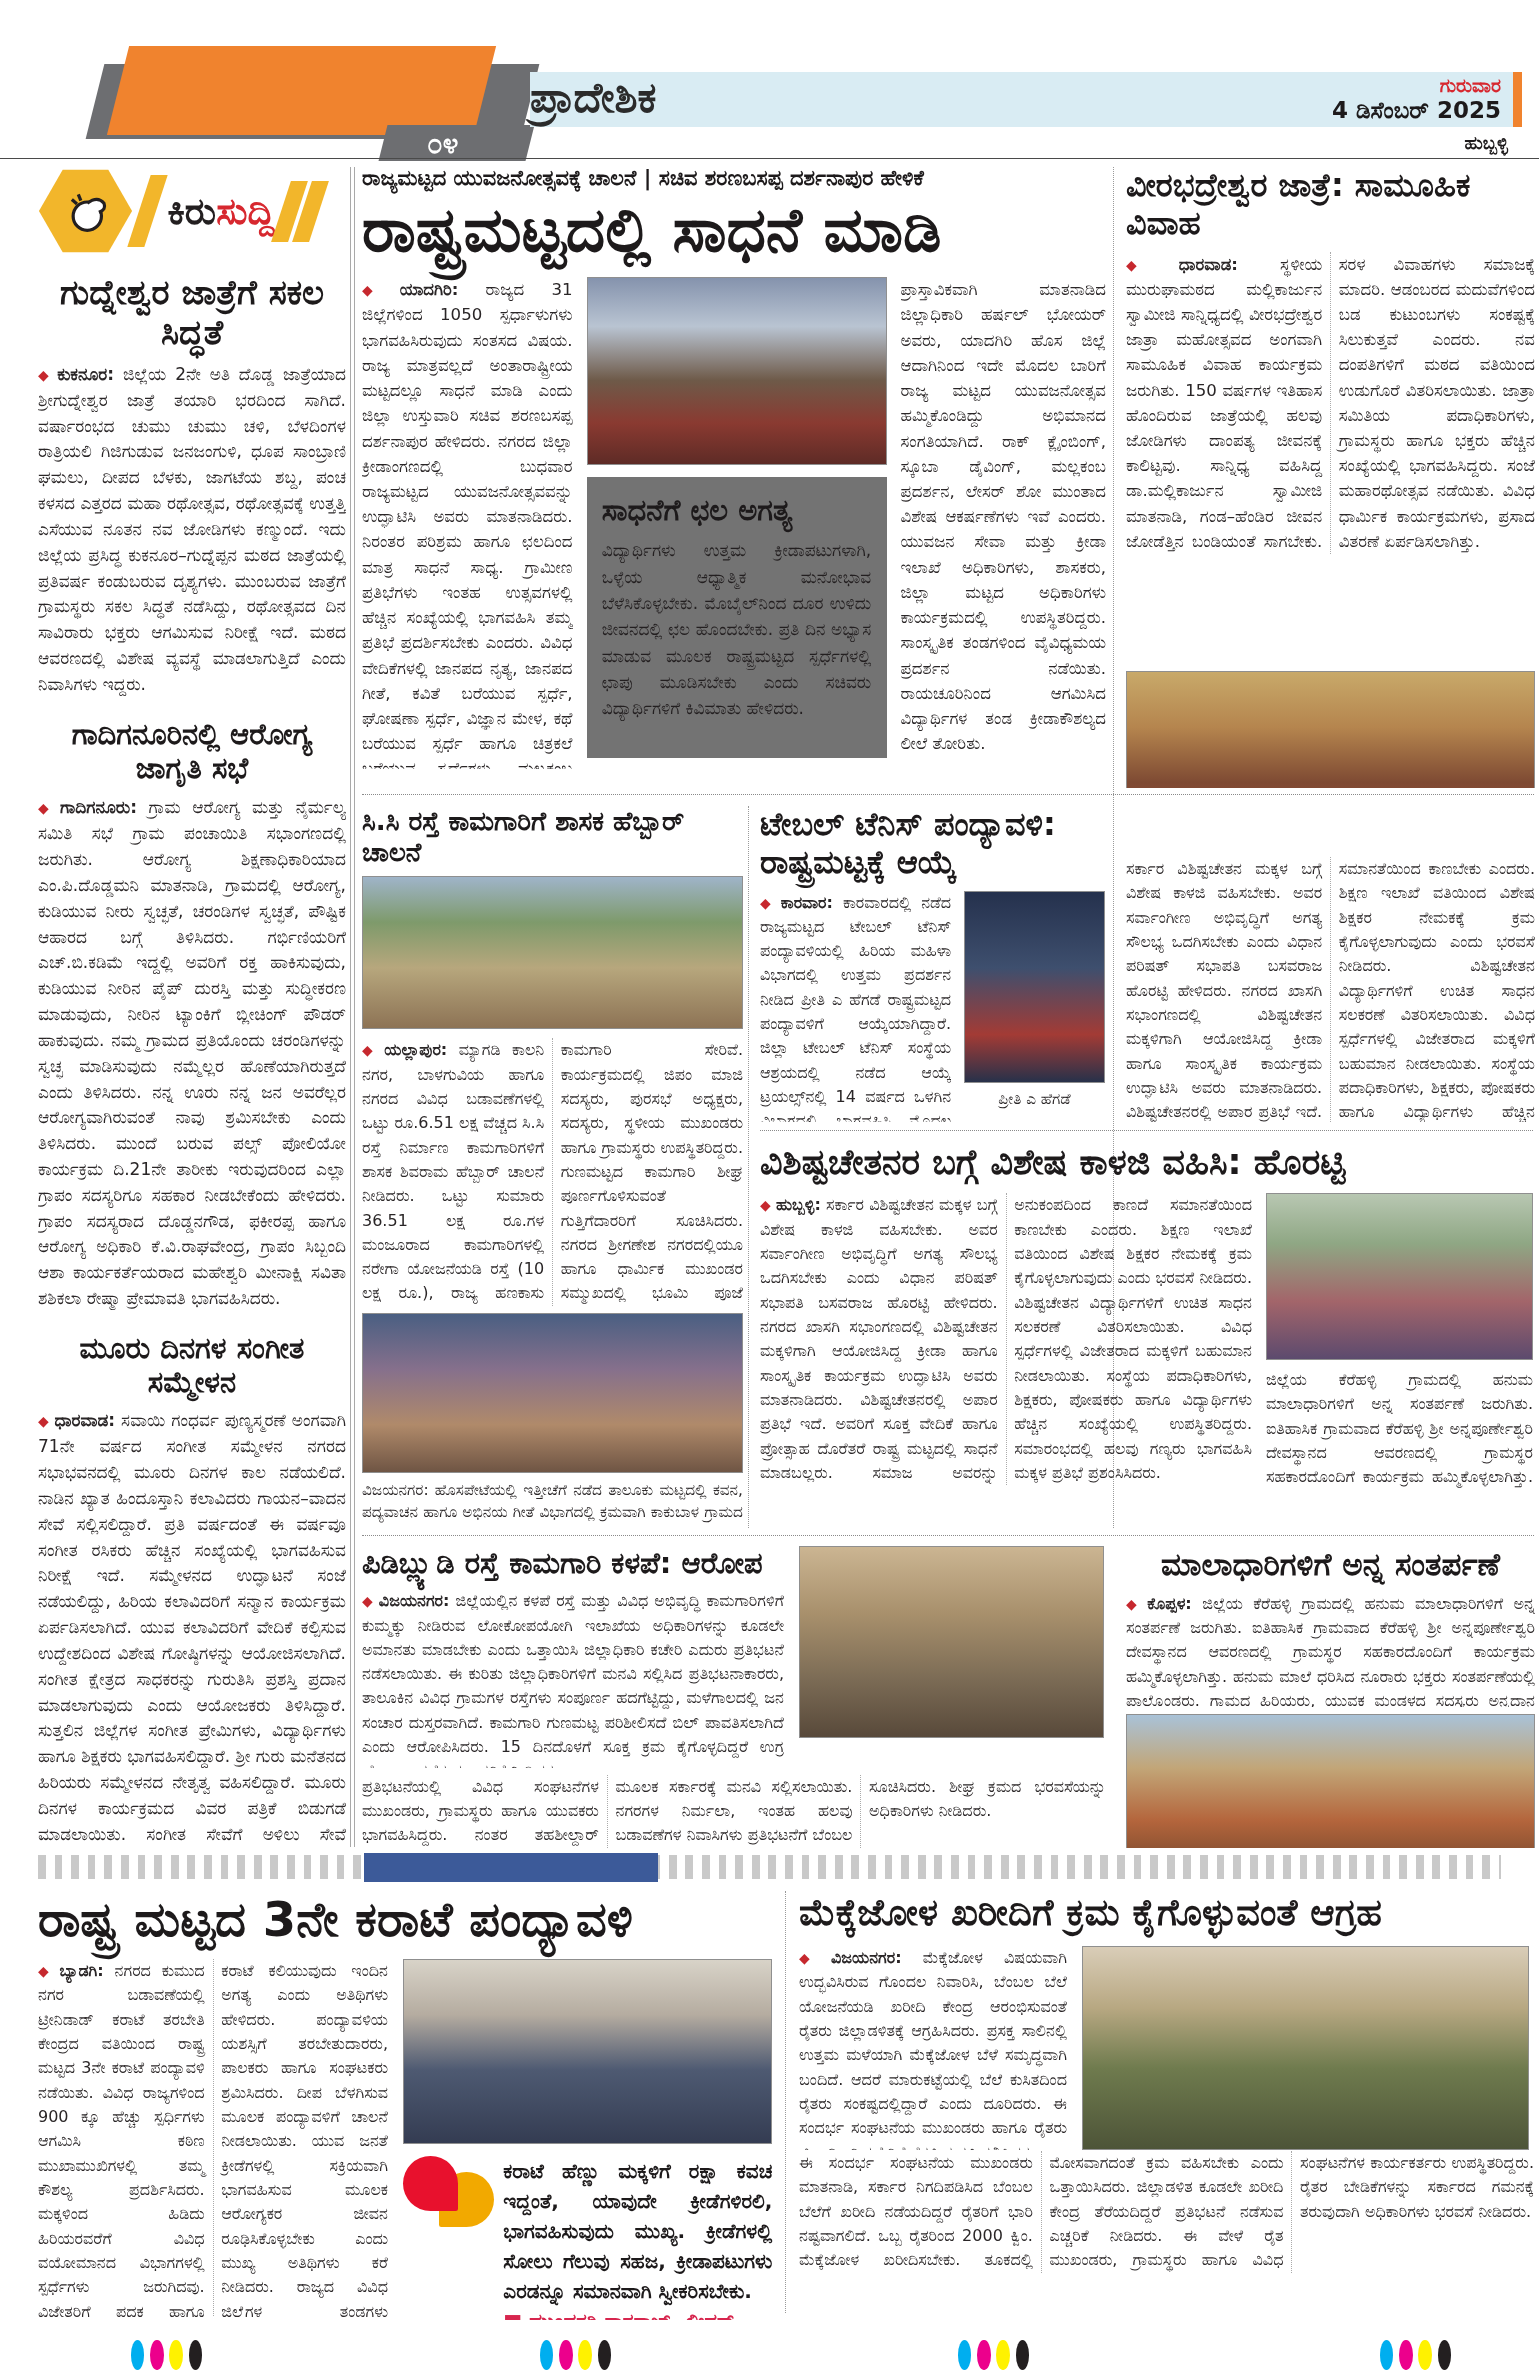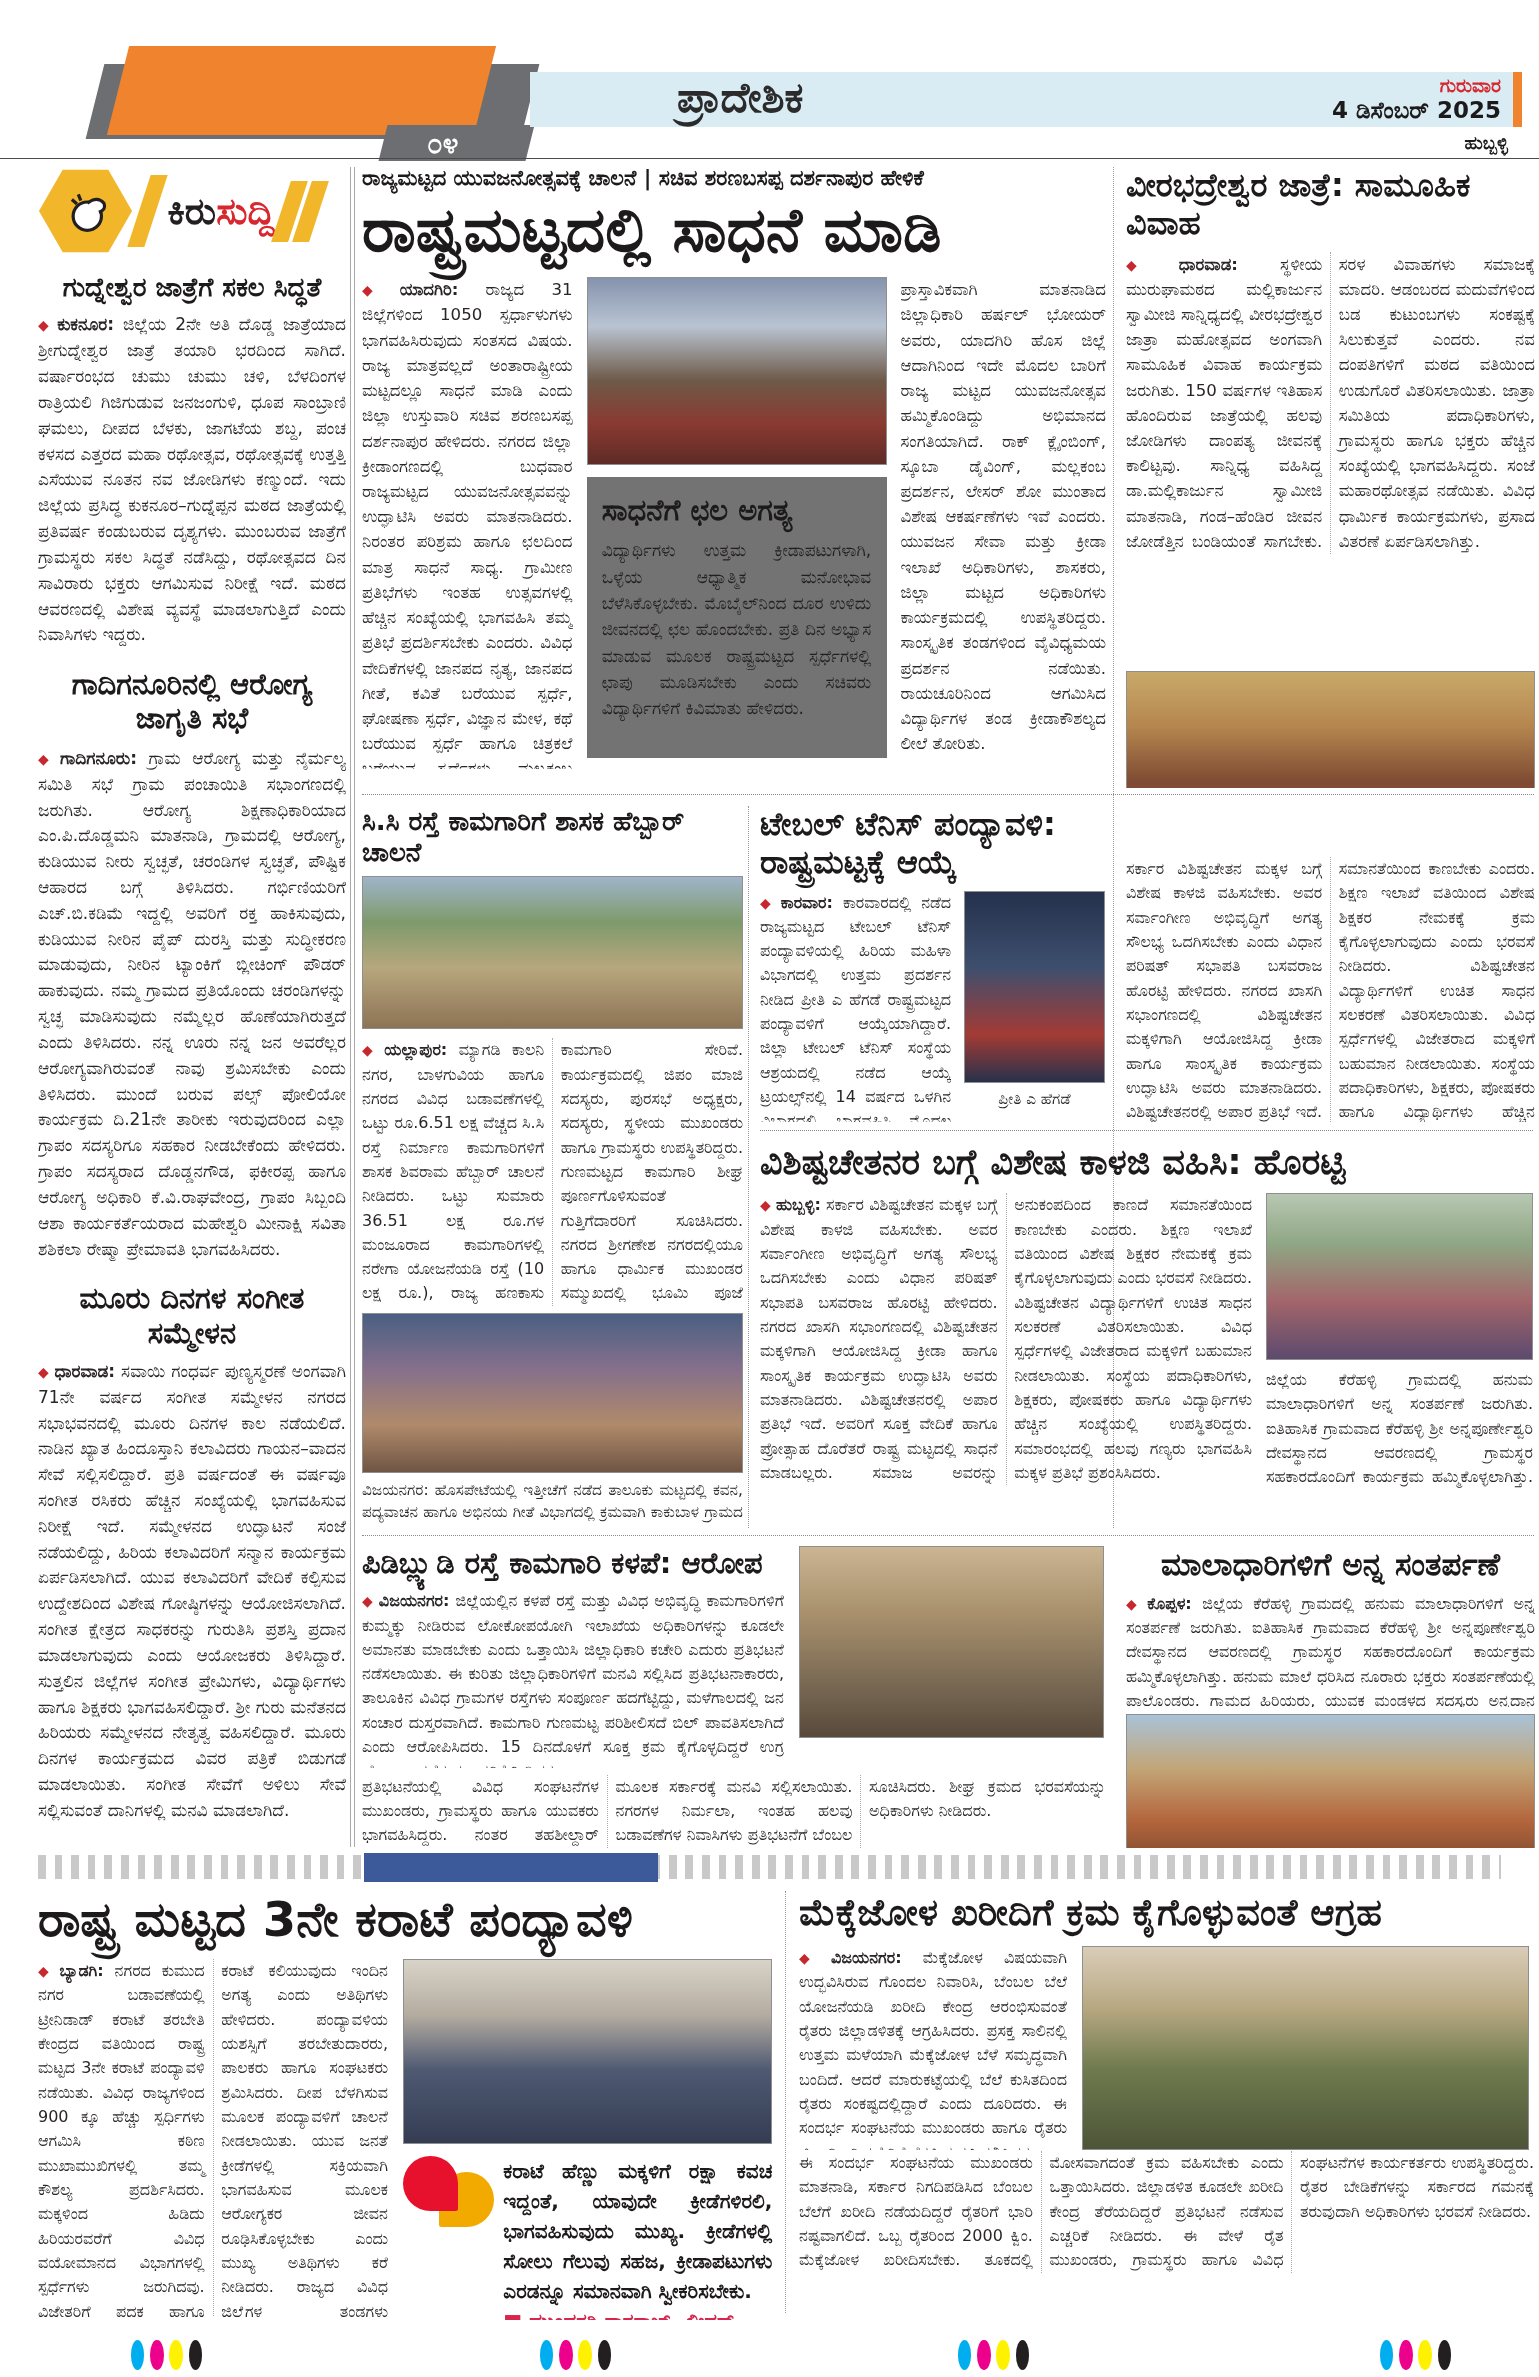--- a/index.html
+++ b/index.html
@@ -63,21 +63,21 @@
 <div class="sheet">
 
   <div class="abs" style="left:0;top:0;width:1540px;height:160px">
     <div class="abs mast-gray skew" style="left:95px;top:64px;width:358px;height:75px"></div>
     <div class="abs mast-gray skew" style="left:447px;top:64px;width:83px;height:75px"></div>
     <div class="abs mast-orange skew" style="left:118px;top:46px;width:367px;height:89px"></div>
     <div class="abs mast-gray skew" style="left:383px;top:125px;width:147px;height:36px"></div>
     <div class="abs pagenum" style="left:427px;top:127px">೦೪</div>
 
     <div class="abs band" style="left:530px;top:72px;width:983px;height:55px">
-      <div class="section-title" style="padding-left:147px;margin-top:1.3px">ಪ್ರಾದೇಶಿಕ</div>
+      <div class="section-title" style="margin-top:1.3px">ಪ್ರಾದೇಶಿಕ</div>
     </div>
     <div class="abs" style="left:1252px;top:74px;width:249px;height:51px;text-align:right">
       <div class="day">ಗುರುವಾರ</div>
       <div class="date">4 ಡಿಸೆಂಬರ್ 2025</div>
     </div>
     <div class="abs mast-orange" style="left:1513px;top:72px;width:9px;height:55px"></div>
     <div class="abs city" style="left:1367px;top:132px;width:141px;text-align:right">ಹುಬ್ಬಳ್ಳಿ</div>
     <div class="abs" style="left:0;top:158px;width:1540px;border-top:1.9px solid #4a4a4a"></div>
   </div>
 
@@ -93,21 +93,21 @@
       </div>
       <div class="chev"></div>
       <div style="margin-left:11.5px;white-space:nowrap">
         <span class="badge-black">ಕಿರು</span><span class="badge-red">ಸುದ್ದಿ</span>
       </div>
       <div class="chev" style="height:61px"></div>
       <div class="chev" style="height:61px;margin-left:3.8px"></div>
     </div>
 
     <div style="margin-bottom:19px">
-      <h3 class="headline hl-center" style="font-size:26px;margin-bottom:10.2px">ಗುದ್ನೇಶ್ವರ ಜಾತ್ರೆಗೆ ಸಕಲ ಸಿದ್ಧತೆ</h3>
+      <h3 class="headline hl-center" style="font-size:34px;margin-bottom:10.2px">ಗುದ್ನೇಶ್ವರ ಜಾತ್ರೆಗೆ ಸಕಲ ಸಿದ್ಧತೆ</h3>
       <p class="body-text" style="font-size:17px"><span class="diamond">◆</span><span class="dateline">ಕುಕನೂರ:</span> <span>ಜಿಲ್ಲೆಯ 2ನೇ ಅತಿ ದೊಡ್ಡ ಜಾತ್ರೆಯಾದ ಶ್ರೀಗುದ್ನೇಶ್ವರ ಜಾತ್ರೆ ತಯಾರಿ ಭರದಿಂದ ಸಾಗಿದೆ. ವರ್ಷಾರಂಭದ ಚುಮು ಚುಮು ಚಳಿ, ಬೆಳದಿಂಗಳ ರಾತ್ರಿಯಲಿ ಗಿಜಿಗುಡುವ ಜನಜಂಗುಳಿ, ಧೂಪ ಸಾಂಬ್ರಾಣಿ ಘಮಲು, ದೀಪದ ಬೆಳಕು, ಜಾಗಟೆಯ ಶಬ್ದ, ಪಂಚ ಕಳಸದ ಎತ್ತರದ ಮಹಾ ರಥೋತ್ಸವ, ರಥೋತ್ಸವಕ್ಕೆ ಉತ್ತತ್ತಿ ಎಸೆಯುವ ನೂತನ ನವ ಜೋಡಿಗಳು ಕಣ್ಮುಂದೆ. ಇದು ಜಿಲ್ಲೆಯ ಪ್ರಸಿದ್ಧ ಕುಕನೂರ–ಗುದ್ನೆಪ್ಪನ ಮಠದ ಜಾತ್ರೆಯಲ್ಲಿ ಪ್ರತಿವರ್ಷ ಕಂಡುಬರುವ ದೃಶ್ಯಗಳು. ಮುಂಬರುವ ಜಾತ್ರೆಗೆ ಗ್ರಾಮಸ್ಥರು ಸಕಲ ಸಿದ್ಧತೆ ನಡೆಸಿದ್ದು, ರಥೋತ್ಸವದ ದಿನ ಸಾವಿರಾರು ಭಕ್ತರು ಆಗಮಿಸುವ ನಿರೀಕ್ಷೆ ಇದೆ. ಮಠದ ಆವರಣದಲ್ಲಿ ವಿಶೇಷ ವ್ಯವಸ್ಥೆ ಮಾಡಲಾಗುತ್ತಿದೆ ಎಂದು ನಿವಾಸಿಗಳು ಇದ್ದರು.</span></p>
     </div>
 
     <div style="margin-bottom:19px">
       <h3 class="headline hl-center" style="font-size:29px;margin-bottom:10.2px">ಗಾದಿಗನೂರಿನಲ್ಲಿ ಆರೋಗ್ಯ ಜಾಗೃತಿ ಸಭೆ</h3>
       <p class="body-text" style="font-size:17px"><span class="diamond">◆</span><span class="dateline">ಗಾದಿಗನೂರು:</span> <span>ಗ್ರಾಮ ಆರೋಗ್ಯ ಮತ್ತು ನೈರ್ಮಲ್ಯ ಸಮಿತಿ ಸಭೆ ಗ್ರಾಮ ಪಂಚಾಯಿತಿ ಸಭಾಂಗಣದಲ್ಲಿ ಜರುಗಿತು. ಆರೋಗ್ಯ ಶಿಕ್ಷಣಾಧಿಕಾರಿಯಾದ ಎಂ.ಪಿ.ದೊಡ್ಡಮನಿ ಮಾತನಾಡಿ, ಗ್ರಾಮದಲ್ಲಿ ಆರೋಗ್ಯ, ಕುಡಿಯುವ ನೀರು ಸ್ವಚ್ಛತೆ, ಚರಂಡಿಗಳ ಸ್ವಚ್ಛತೆ, ಪೌಷ್ಟಿಕ ಆಹಾರದ ಬಗ್ಗೆ ತಿಳಿಸಿದರು. ಗರ್ಭಿಣಿಯರಿಗೆ ಎಚ್.ಬಿ.ಕಡಿಮೆ ಇದ್ದಲ್ಲಿ ಅವರಿಗೆ ರಕ್ತ ಹಾಕಿಸುವುದು, ಕುಡಿಯುವ ನೀರಿನ ಪೈಪ್ ದುರಸ್ತಿ ಮತ್ತು ಸುದ್ಧೀಕರಣ ಮಾಡುವುದು, ನೀರಿನ ಟ್ಯಾಂಕಿಗೆ ಬ್ಲೀಚಿಂಗ್ ಪೌಡರ್ ಹಾಕುವುದು. ನಮ್ಮ ಗ್ರಾಮದ ಪ್ರತಿಯೊಂದು ಚರಂಡಿಗಳನ್ನು ಸ್ವಚ್ಛ ಮಾಡಿಸುವುದು ನಮ್ಮೆಲ್ಲರ ಹೊಣೆಯಾಗಿರುತ್ತದೆ ಎಂದು ತಿಳಿಸಿದರು. ನನ್ನ ಊರು ನನ್ನ ಜನ ಅವರೆಲ್ಲರ ಆರೋಗ್ಯವಾಗಿರುವಂತೆ ನಾವು ಶ್ರಮಿಸಬೇಕು ಎಂದು ತಿಳಿಸಿದರು. ಮುಂದೆ ಬರುವ ಪಲ್ಸ್ ಪೋಲಿಯೋ ಕಾರ್ಯಕ್ರಮ ದಿ.21ನೇ ತಾರೀಕು ಇರುವುದರಿಂದ ಎಲ್ಲಾ ಗ್ರಾಪಂ ಸದಸ್ಯರಿಗೂ ಸಹಕಾರ ನೀಡಬೇಕೆಂದು ಹೇಳಿದರು. ಗ್ರಾಪಂ ಸದಸ್ಯರಾದ ದೊಡ್ಡನಗೌಡ, ಫಕೀರಪ್ಪ ಹಾಗೂ ಆರೋಗ್ಯ ಅಧಿಕಾರಿ ಕೆ.ವಿ.ರಾಘವೇಂದ್ರ, ಗ್ರಾಪಂ ಸಿಬ್ಬಂದಿ ಆಶಾ ಕಾರ್ಯಕರ್ತೆಯರಾದ ಮಹೇಶ್ವರಿ ಮೀನಾಕ್ಷಿ ಸವಿತಾ ಶಶಿಕಲಾ ರೇಷ್ಮಾ ಪ್ರೇಮಾವತಿ ಭಾಗವಹಿಸಿದರು.</span></p>
     </div>
 
     <div>
       <h3 class="headline hl-center" style="font-size:29px;margin-bottom:9px">ಮೂರು ದಿನಗಳ ಸಂಗೀತ ಸಮ್ಮೇಳನ</h3>

